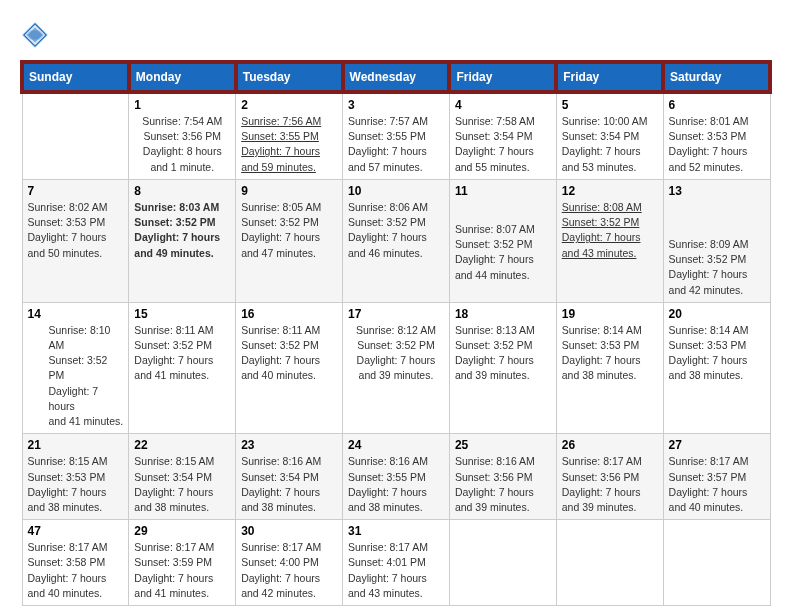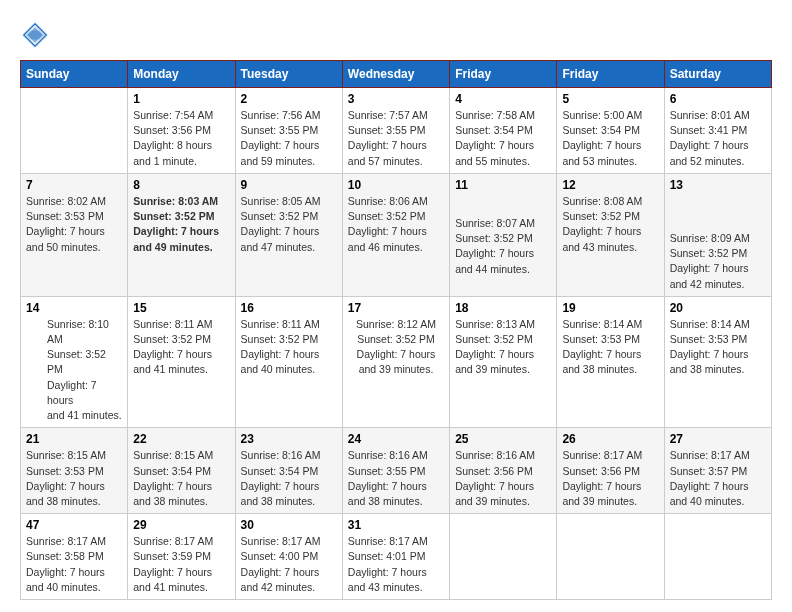--- a/index.html
+++ b/index.html
@@ -56,21 +56,21 @@
       width: 100%;
       border-collapse: collapse;
       font-size: 10.5px;
     }
     .calendar th {
       background: #1a6bbf;
       color: #fff;
       text-align: left;
       padding: 6px 5px;
       font-size: 12px;
-      border: 1px solid #7f1d1d;
+      border: 4px solid #7f1d1d;
     }
     .calendar td {
       border: 1px solid #ccc;
       vertical-align: top;
       padding: 4px 5px;
       width: 14.28%;
       height: 85px;
     }
     .day-number {
       font-weight: bold;
@@ -124,57 +124,57 @@
         <th>Friday</th>
         <th>Friday</th>
         <th>Saturday</th>
       </tr>
   </thead>
   <tbody id="calendar-body">
   <tr class="row-white">
         <td class="empty-cell"></td>
         <td>
           <span class="day-number">1</span>
-          <div class="day-info" style="white-space: pre-line;">Sunrise: 7:54 AM
+          <div class="day-info" style="white-space: pre-line; text-align: center;">Sunrise: 7:54 AM
 Sunset: 3:56 PM
 Daylight: 8 hours
 and 1 minute.</div>
         </td>
         <td>
           <span class="day-number">2</span>
-          <div class="day-info" style="white-space: pre-line;">Sunrise: 7:56 AM
+          <div class="day-info" style="white-space: pre-line; text-decoration: underline;">Sunrise: 7:56 AM
 Sunset: 3:55 PM
 Daylight: 7 hours
 and 59 minutes.</div>
         </td>
         <td>
           <span class="day-number">3</span>
           <div class="day-info" style="white-space: pre-line;">Sunrise: 7:57 AM
 Sunset: 3:55 PM
 Daylight: 7 hours
 and 57 minutes.</div>
         </td>
         <td>
           <span class="day-number">4</span>
           <div class="day-info" style="white-space: pre-line;">Sunrise: 7:58 AM
 Sunset: 3:54 PM
 Daylight: 7 hours
 and 55 minutes.</div>
         </td>
         <td>
           <span class="day-number">5</span>
-          <div class="day-info" style="white-space: pre-line;">Sunrise: 5:00 AM
+          <div class="day-info" style="white-space: pre-line;">Sunrise: 10:00 AM
 Sunset: 3:54 PM
 Daylight: 7 hours
 and 53 minutes.</div>
         </td>
         <td>
           <span class="day-number">6</span>
           <div class="day-info" style="white-space: pre-line;">Sunrise: 8:01 AM
-Sunset: 3:41 PM
+Sunset: 3:53 PM
 Daylight: 7 hours
 and 52 minutes.</div>
         </td>
       </tr>
       <tr class="row-shaded">
         <td>
           <span class="day-number">7</span>
           <div class="day-info" style="white-space: pre-line;">Sunrise: 8:02 AM
 Sunset: 3:53 PM
 Daylight: 7 hours
@@ -203,21 +203,21 @@
         </td>
         <td>
           <span class="day-number">11</span>
           <div class="day-info" style="white-space: pre-line; margin-top: 24px;">Sunrise: 8:07 AM
 Sunset: 3:52 PM
 Daylight: 7 hours
 and 44 minutes.</div>
         </td>
         <td>
           <span class="day-number">12</span>
-          <div class="day-info" style="white-space: pre-line;">Sunrise: 8:08 AM
+          <div class="day-info" style="white-space: pre-line; text-decoration: underline;">Sunrise: 8:08 AM
 Sunset: 3:52 PM
 Daylight: 7 hours
 and 43 minutes.</div>
         </td>
         <td>
           <span class="day-number">13</span>
           <div class="day-info" style="white-space: pre-line; margin-top: 39px;">Sunrise: 8:09 AM
 Sunset: 3:52 PM
 Daylight: 7 hours
 and 42 minutes.</div>

